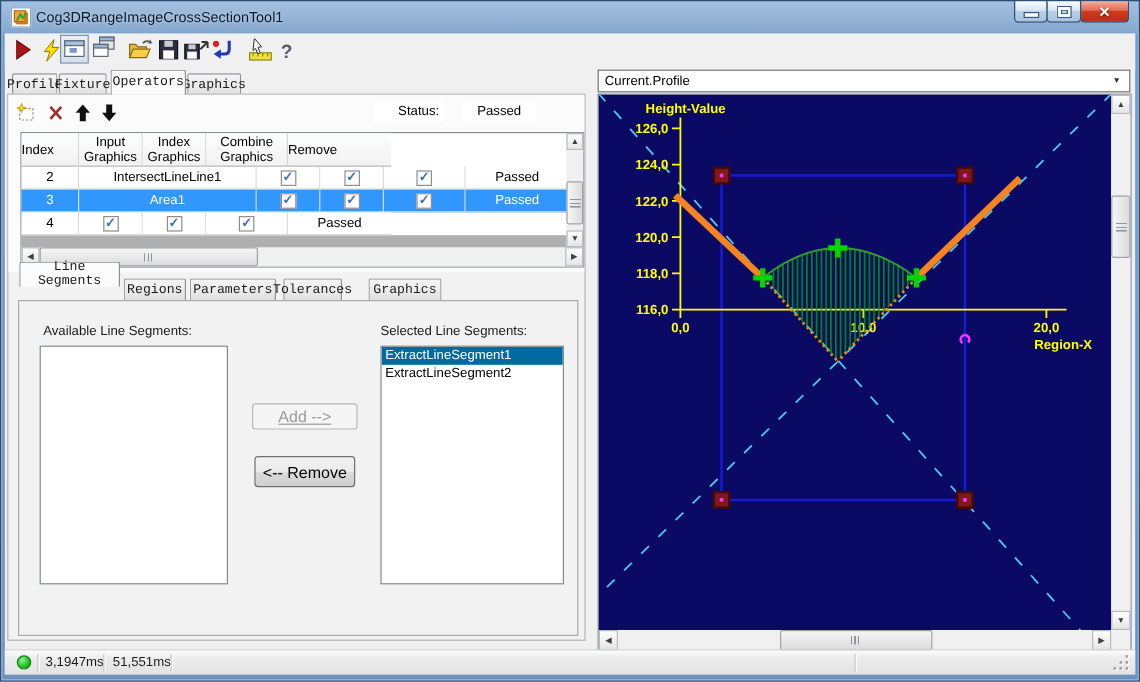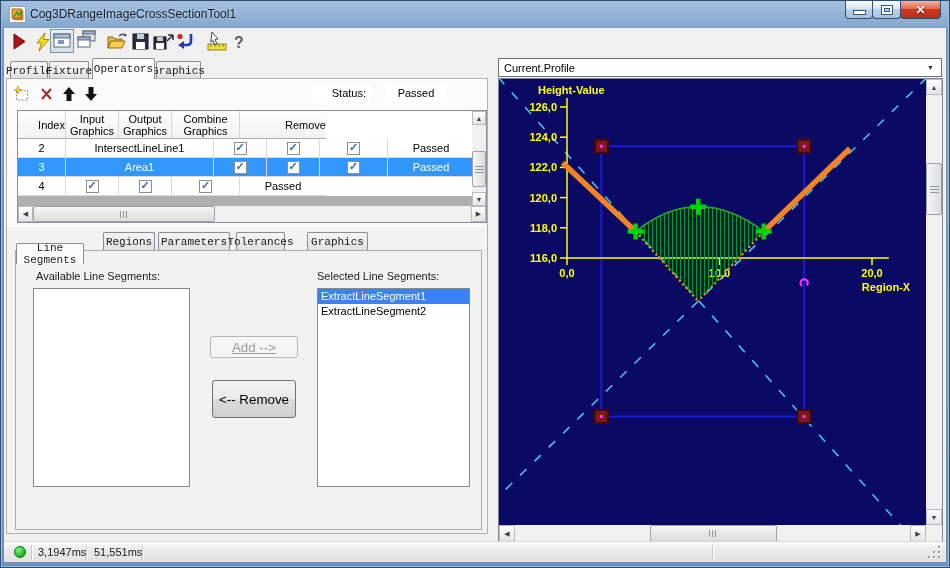--- a/index.html
+++ b/index.html
@@ -35,21 +35,21 @@
 
   .op-page { position:absolute; left:6px; top:78px; width:482px; height:456px; background:#F2F2F2; border:1px solid #B2B2B2; }
   .table-zone { position:absolute; left:7px; top:79px; width:480px; height:148px; background:#FBFBFB; }
   .mini-ico { position:absolute; width:16px; height:16px; top:86px; }
   .strip-box { position:absolute; top:84px; height:18px; background:#FFF; display:flex; align-items:center; }
 
   
   .op-table { position:absolute; left:17px; top:110px; width:470px; height:113px; background:#FFF; border:1px solid #8A8F98; }
   .t-hrow { display:flex; height:28px; }
   .t-hcell { background:linear-gradient(#FDFDFD,#F2F2F3); border-right:1px solid #D5D5D5; border-bottom:1px solid #ACACAC;
-             display:flex; align-items:center; justify-content:flex-end; text-align:center; line-height:12px; }
+             display:flex; align-items:center; justify-content:flex-start; text-align:center; line-height:12px; }
   .t-row { display:flex; height:19px; }
   .t-cell { border-right:1px solid #DADADA; border-bottom:1px solid #DADADA; display:flex; align-items:center; justify-content:center; background:#FFF; }
   .t-row.sel .t-cell { background:#3297FD; color:#FFF; }
   .c-index{width:48px;} .c-name{width:148px;} .c-in{width:53px;} .c-out{width:53px;} .c-comb{width:68px;} .c-status{width:86px;}
   .t-filler { height:11px; background:#AFAFAF; border-bottom:1px solid #9A9A9A; width:456px; }
   .checkbox { width:13px; height:13px; background:#FFF; border:1px solid #8E8E8E; position:relative; }
   .checkbox.on::after { content:"✓"; position:absolute; left:1px; top:-2px; color:#3B6FB8; font-size:11px; font-weight:bold; }
 
   
   .sb-v { position:absolute; background:#F0F0F0; }
@@ -59,21 +59,21 @@
   .sb-thumb { position:absolute; background:linear-gradient(90deg,#F6F6F6,#DCDCDC); border:1px solid #9DA3A8; border-radius:2px;
               display:flex; align-items:center; justify-content:center; }
   .sb-thumb.horiz { background:linear-gradient(#F6F6F6,#DCDCDC); }
   .grip-h { width:9px; height:7px; background:repeating-linear-gradient(90deg,#8F969C 0 1px,transparent 1px 3px); }
   .grip-v { width:9px; height:8px; background:repeating-linear-gradient(0deg,#8F969C 0 1px,transparent 1px 3px); }
 
   
   .seg-page { position:absolute; left:15px; top:250px; width:467px; height:280px; background:#F2F2F2; border:1px solid #ABABAB; }
   .listbox { position:absolute; background:#FFF; border:1px solid #828790; overflow:hidden; }
   .lb-item { height:15px; line-height:15px; padding-left:3px; }
-  .lb-item.sel { background:#3b82f6; color:#FFF; }
+  .lb-item.sel { background:#0369a1; color:#FFF; }
   .btn { position:absolute; border:1px solid #707070; border-radius:3px; color:#000;
          background:linear-gradient(#F2F2F2,#EBEBEB 50%,#DBDBDB 50%,#CFCFCF); text-align:center; }
   .btn.disabled { border-color:#B5B8BA; background:#F5F5F5; color:#9A9A9A;text-decoration:underline; }
   .lbl { position:absolute; color:#1A1A1A; }
 
   
   .statusbar { position:absolute; left:4px; top:541px; width:942px; height:21px;
                background:linear-gradient(#FDFDFD,#EDEDED 30%,#E2E2E2); border-top:1px solid #D5D5D5; }
   .sb-sep { position:absolute; top:3px; width:1px; height:15px; background:#C9C9C9; box-shadow:1px 0 0 #FFF; }
   .led { position:absolute; left:10px; top:4px; width:12px; height:12px; border-radius:50%;
@@ -217,21 +217,21 @@
 
   <div class="op-table">
     <div class="t-hrow">
       <div class="t-hcell c-index">
           <span>Index</span>
         </div>
       <div class="t-hcell c-in">
           <span>Input Graphics</span>
         </div>
       <div class="t-hcell c-out">
-          <span>Output Graphics</span>
+          <span>Index Graphics</span>
         </div>
       <div class="t-hcell c-comb">
           <span>Combine Graphics</span>
         </div>
       <div class="t-hcell c-status" style="border-right:none">
           <span>Remove</span>
         </div>
     </div>
     <div class="t-row">
       <div class="t-cell c-index">2</div>
@@ -286,21 +286,21 @@
 
     <div class="sb-h" style="left:0;bottom:0;width:468px;height:16px">
       <div class="sb-btn" style="left:0;top:0;width:15px;height:16px">◀</div>
       <div class="sb-thumb horiz" style="left:15px;top:0;width:182px;height:16px">
           <div class="grip-h"></div>
         </div>
       <div class="sb-btn" style="right:0;top:0;width:15px;height:16px">▶</div>
     </div>
   </div>
 
-  <div class="tab active" style="left:16px;top:243px;width:68px;height:21px">
+  <div class="tab active" style="left:16px;top:218px;width:84px;height:21px">
       <span>Line Segments</span>
     </div>
   <div class="tab" style="left:103px;top:232px;width:52px;height:18px">
       <span>Regions</span>
     </div>
   <div class="tab" style="left:158px;top:232px;width:72px;height:18px">
       <span>Parameters</span>
     </div>
   <div class="tab" style="left:236px;top:232px;width:49px;height:18px">
       <span>Tolerances</span>
@@ -311,21 +311,21 @@
 
   <div class="seg-page"></div>
   <span class="lbl" style="left:36px;top:270px">Available Line Segments:</span>
   <div class="listbox" style="left:33px;top:288px;width:157px;height:199px"></div>
   <span class="lbl" style="left:317px;top:270px">Selected Line Segments:</span>
   <div class="listbox" style="left:317px;top:288px;width:153px;height:199px">
     <div class="lb-item sel">ExtractLineSegment1</div>
     <div class="lb-item">ExtractLineSegment2</div>
   </div>
   <button class="btn disabled" style="left:210px;top:336px;width:88px;height:22px">Add --&gt;</button>
-  <button class="btn" style="left:212px;top:380px;width:84px;height:38px">&lt;-- Remove</button>
+  <button class="btn" style="left:212px;top:380px;width:84px;height:26px">&lt;-- Remove</button>
 
   <div class="combo">
     <span>Current.Profile</span>
     <span class="combo-arrow">▼</span>
   </div>
 
   <div class="chart-frame">
     <svg id="chart-svg" width="427" height="446" viewBox="0 0 427 446">
         <defs>
           <pattern id="hatch" width="4" height="4" patternUnits="userSpaceOnUse">

